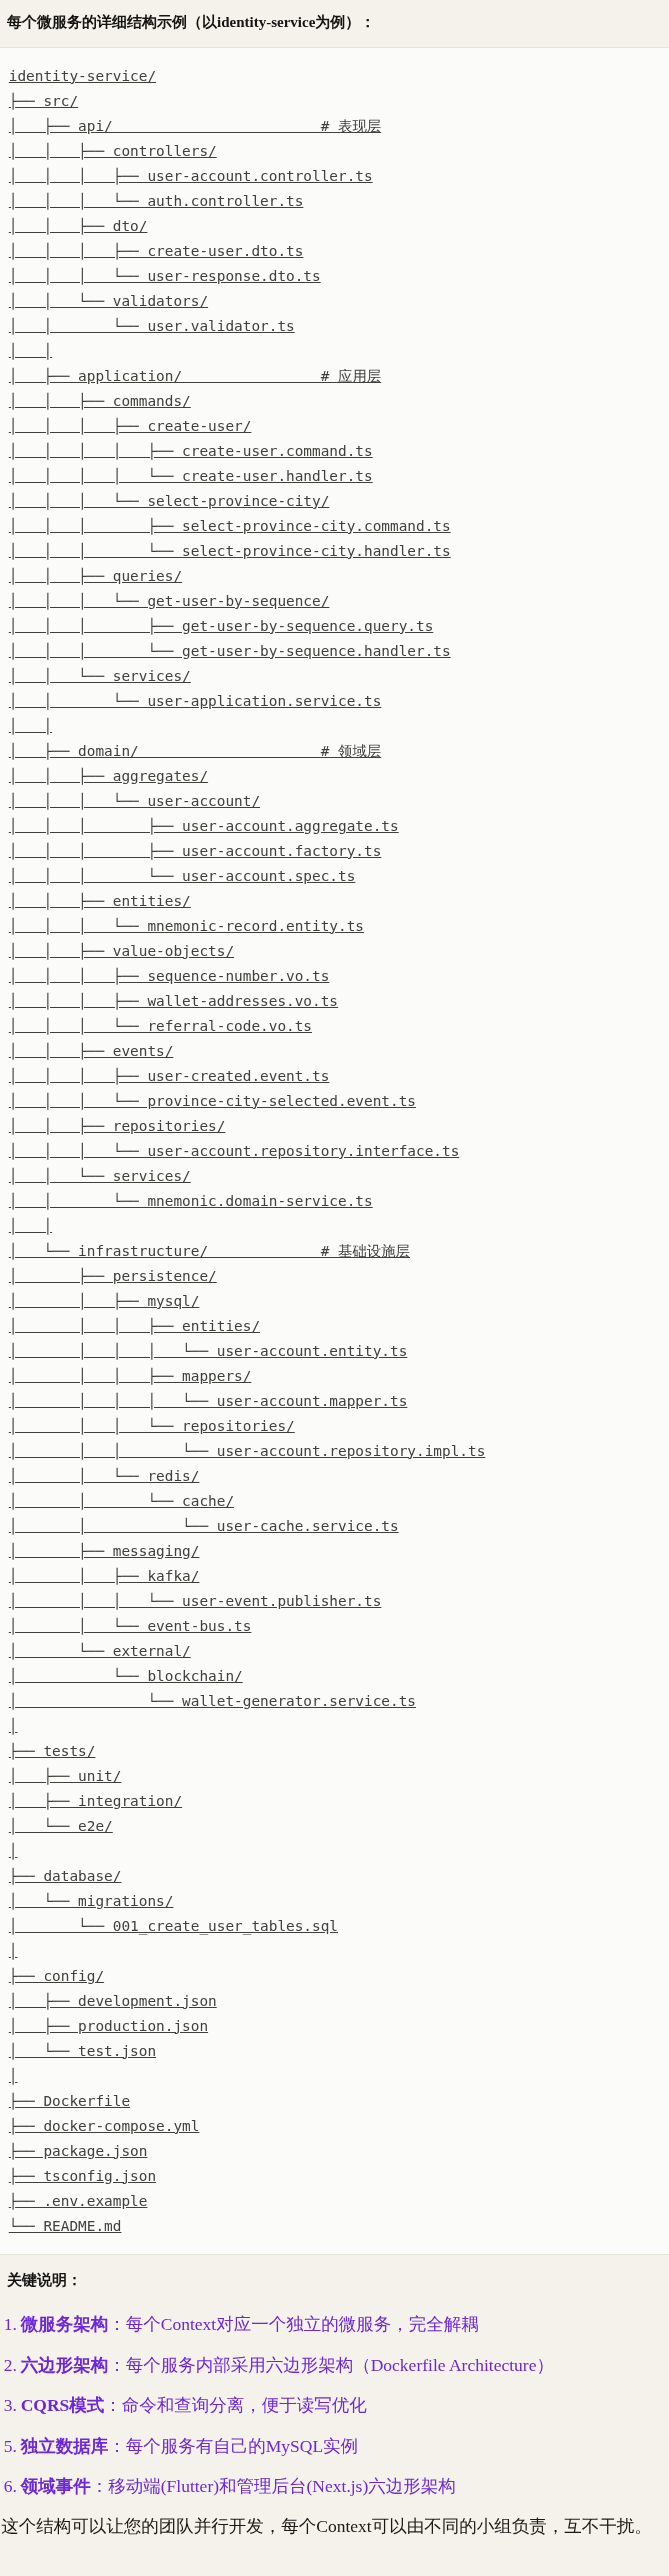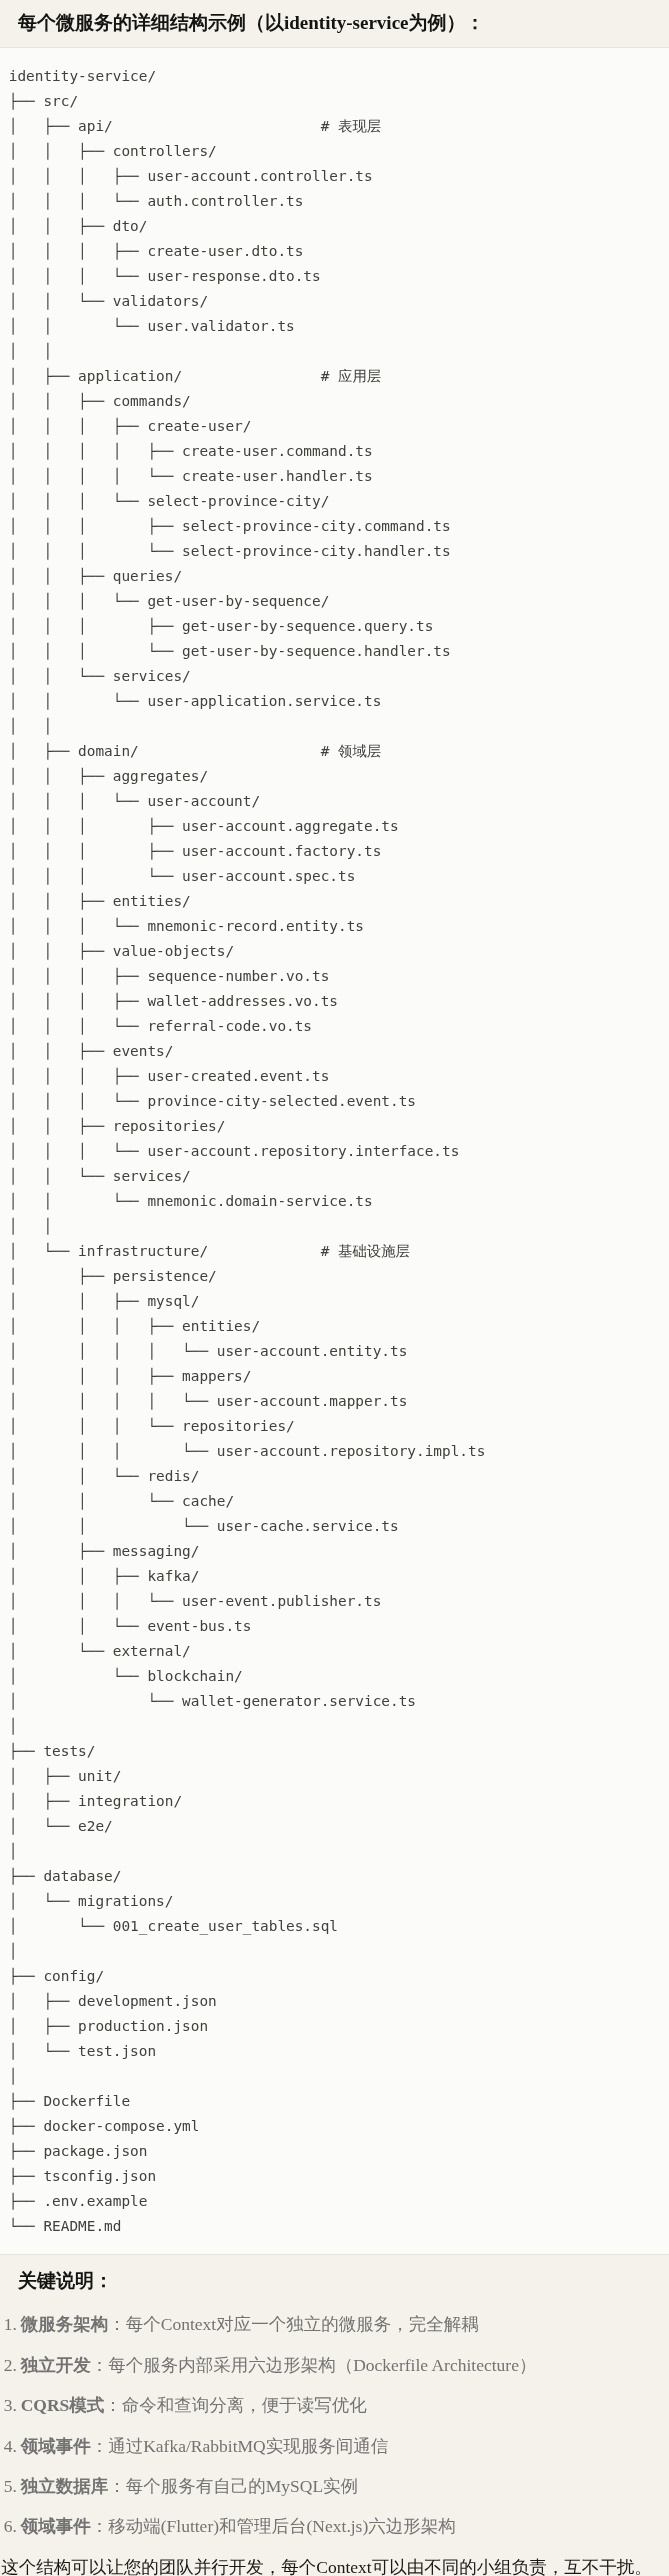--- a/index.html
+++ b/index.html
@@ -9,53 +9,54 @@
     background: #f4f2ea;
     color: #141413;
     font-family: "Liberation Serif", serif;
     box-sizing: border-box;
   }
   .page { width: 669px; }
 
   .doc-heading {
     font-family: "Liberation Serif", serif;
     font-weight: bold;
-    font-size: 19px;
+    font-size: 15px;
     line-height: 29px;
     color: #141413;
     margin: 7.5px 0 10px 0;
-    padding: 0 18px;
+    padding: 0 7px;
   }
 
   .code-block {
     background: #fbfbf9;
     border-top: 0.6px solid #e6e4da;
     border-bottom: 0.6px solid #e6e4da;
     padding: 16.3px 8.8px 15px 8.8px;
     margin: 0 0 11.3px 0;
   }
   .code-block pre {
     margin: 0;
     font-family: "DejaVu Sans Mono", "Liberation Mono", monospace;
     font-size: 14.4px;
     line-height: 25px;
     color: #41403b;
     white-space: pre;
+    text-decoration: underline;
   }
 
   .notes-heading {
     margin: 11.3px 0 16.3px 0;
   }
 
   .notes-list {
     list-style: none;
     margin: 0;
     padding: 0 3.8px;
     font-size: 17.5px;
-    color: #737373;
+    color: #6d28d9;
   }
   .note-line {
     line-height: 26px;
     margin-bottom: 14.4px;
     white-space: nowrap;
   }
   .note-num { margin-right: 3.8px; }
   .note-label { font-weight: bold; }
 
   .footer-para {
@@ -164,27 +165,24 @@
 └── README.md</pre>
   </div>
 
   <h2 class="doc-heading notes-heading">关键说明：</h2>
 
   <div class="notes-list">
     <div class="note-line">
       <span class="note-num">1.</span><span class="note-label">微服务架构</span><span class="note-text">：每个Context对应一个独立的微服务，完全解耦</span>
     </div>
     <div class="note-line">
-      <span class="note-num">2.</span><span class="note-label">独立开发</span><span class="note-text">：每个服务内部采用六边形架构（Dockerfile Architecture）</span>
+      <span class="note-num">2.</span><span class="note-label">六边形架构</span><span class="note-text">：每个服务内部采用六边形架构（Dockerfile Architecture）</span>
     </div>
     <div class="note-line">
       <span class="note-num">3.</span><span class="note-label">CQRS模式</span><span class="note-text">：命令和查询分离，便于读写优化</span>
-    </div>
-    <div class="note-line">
-      <span class="note-num">4.</span><span class="note-label">领域事件</span><span class="note-text">：通过Kafka/RabbitMQ实现服务间通信</span>
     </div>
     <div class="note-line">
       <span class="note-num">5.</span><span class="note-label">独立数据库</span><span class="note-text">：每个服务有自己的MySQL实例</span>
     </div>
     <div class="note-line">
       <span class="note-num">6.</span><span class="note-label">领域事件</span><span class="note-text">：移动端(Flutter)和管理后台(Next.js)六边形架构</span>
     </div>
   </div>
 
   <p class="footer-para">这个结构可以让您的团队并行开发，每个Context可以由不同的小组负责，互不干扰。</p>

